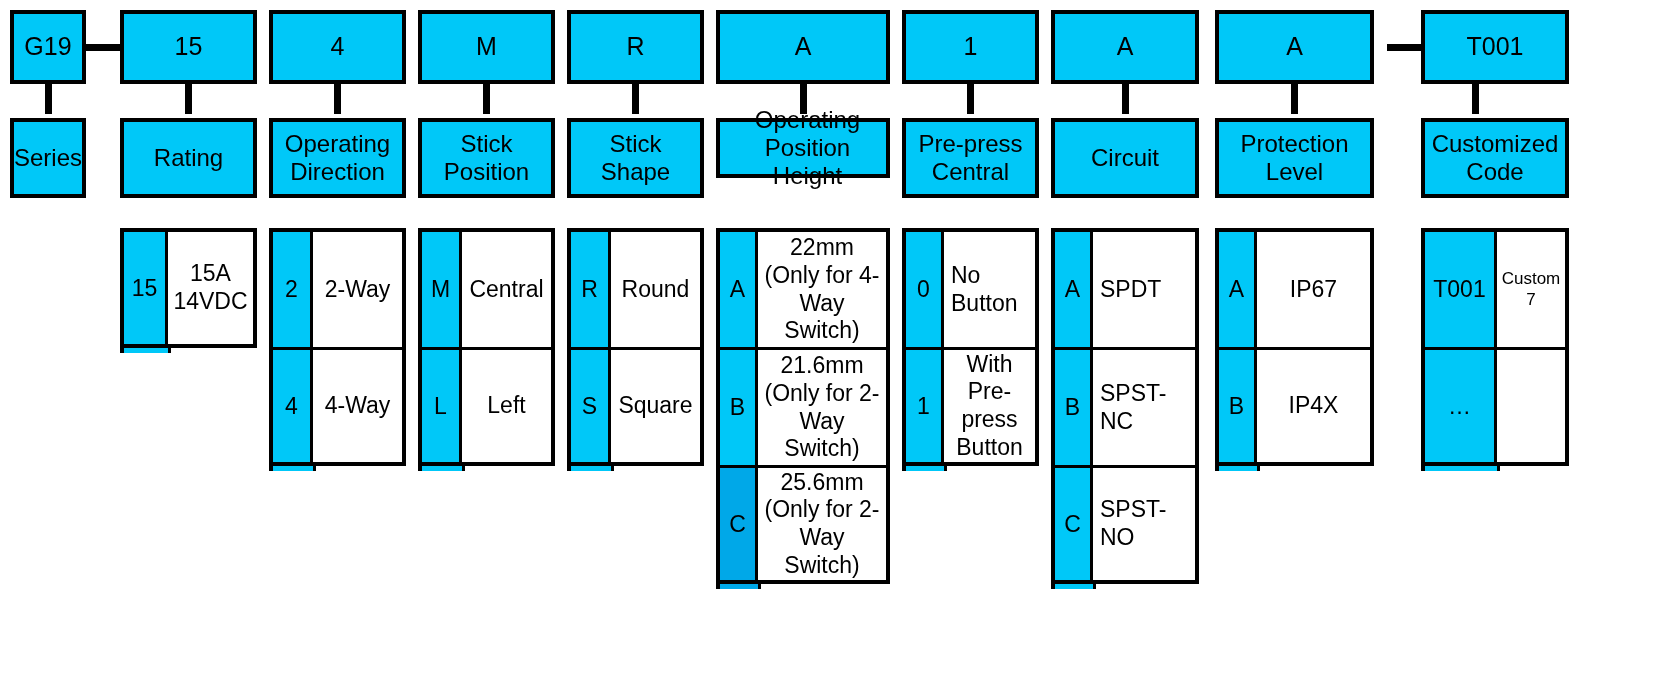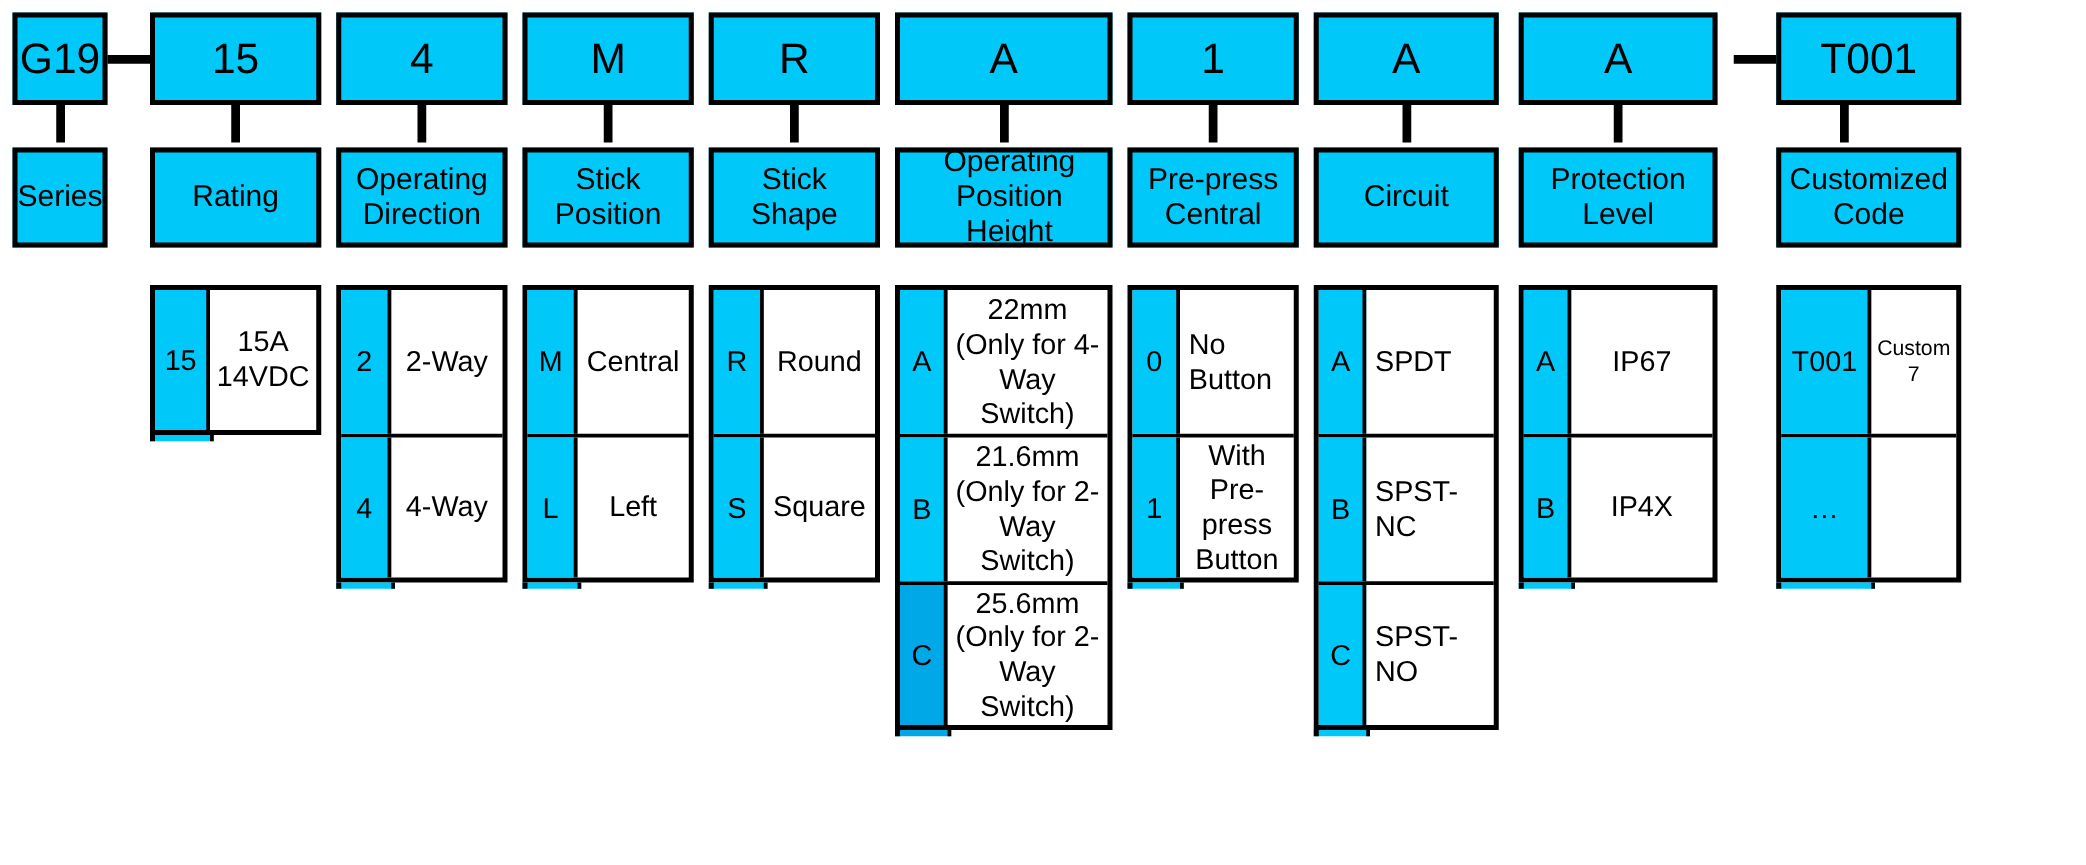--- a/index.html
+++ b/index.html
@@ -30,21 +30,21 @@
     background: #00c8f8;
     border: 4px solid #000000;
     display: flex;
     align-items: center;
     justify-content: center;
     text-align: center;
     line-height: 1.18;
   }
 
   .code-box {
-    font-size: 34px;
+    font-size: 25px;
   }
 
   .hdr-box {
     font-size: 24px;
     padding: 0 3px;
   }
   .hdr-box.narrow {
     padding: 0 1px;
   }
 
@@ -159,21 +159,21 @@
   <div class="bx hdr-box narrow" style="left:10px;  top:118px; width:76px;  height:80px;">Series</div>
 
   <div class="bx hdr-box" style="left:120px; top:118px; width:137px; height:80px;">Rating</div>
 
   <div class="bx hdr-box" style="left:269px; top:118px; width:137px; height:80px;">Operating Direction</div>
 
   <div class="bx hdr-box" style="left:418px; top:118px; width:137px; height:80px;">Stick Position</div>
 
   <div class="bx hdr-box narrow" style="left:567px; top:118px; width:137px; height:80px;">Stick Shape</div>
 
-  <div class="bx hdr-box" style="left:716px; top:118px; width:174px; height:80px;padding-left:12px;">Operating Position Height</div>
+  <div class="bx hdr-box" style="left:716px; top:118px; width:174px; height:60px;padding-left:12px;">Operating Position Height</div>
 
   <div class="bx hdr-box" style="left:902px; top:118px; width:137px; height:80px;">Pre-press Central</div>
 
   <div class="bx hdr-box" style="left:1051px;top:118px; width:148px; height:80px;">Circuit</div>
 
   <div class="bx hdr-box" style="left:1215px;top:118px; width:159px; height:80px;">Protection Level</div>
 
   <div class="bx hdr-box narrow" style="left:1421px;top:118px; width:148px; height:80px;">Customized Code</div>
 
   <div class="opt-table" style="left:120px; top:228px; width:137px; height:120px;">

